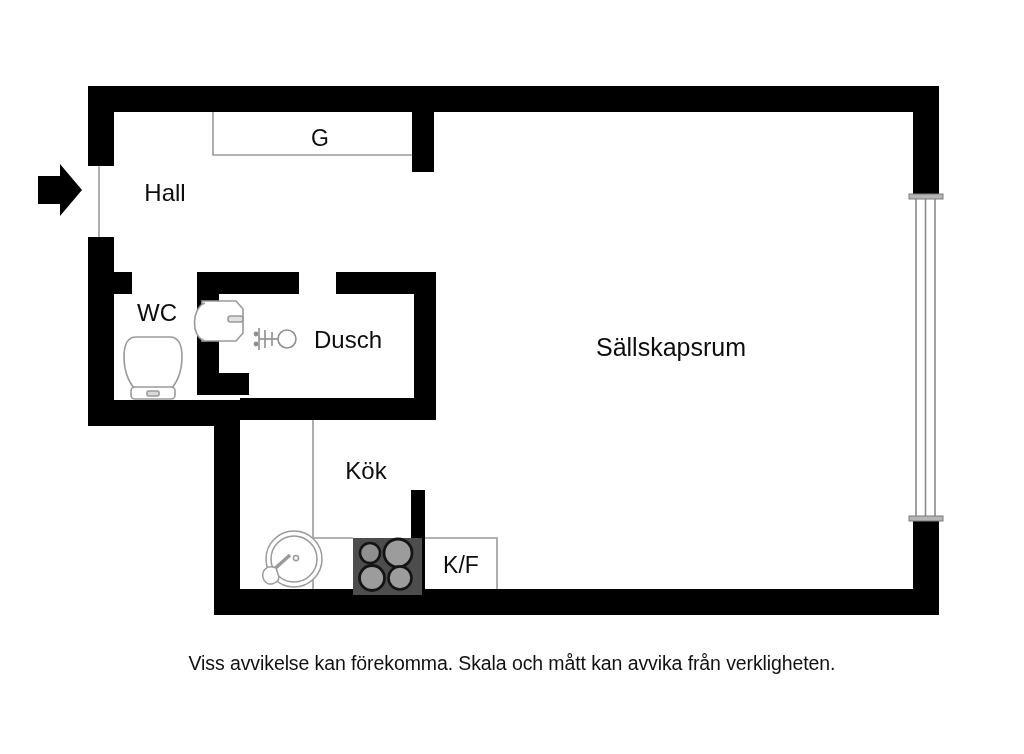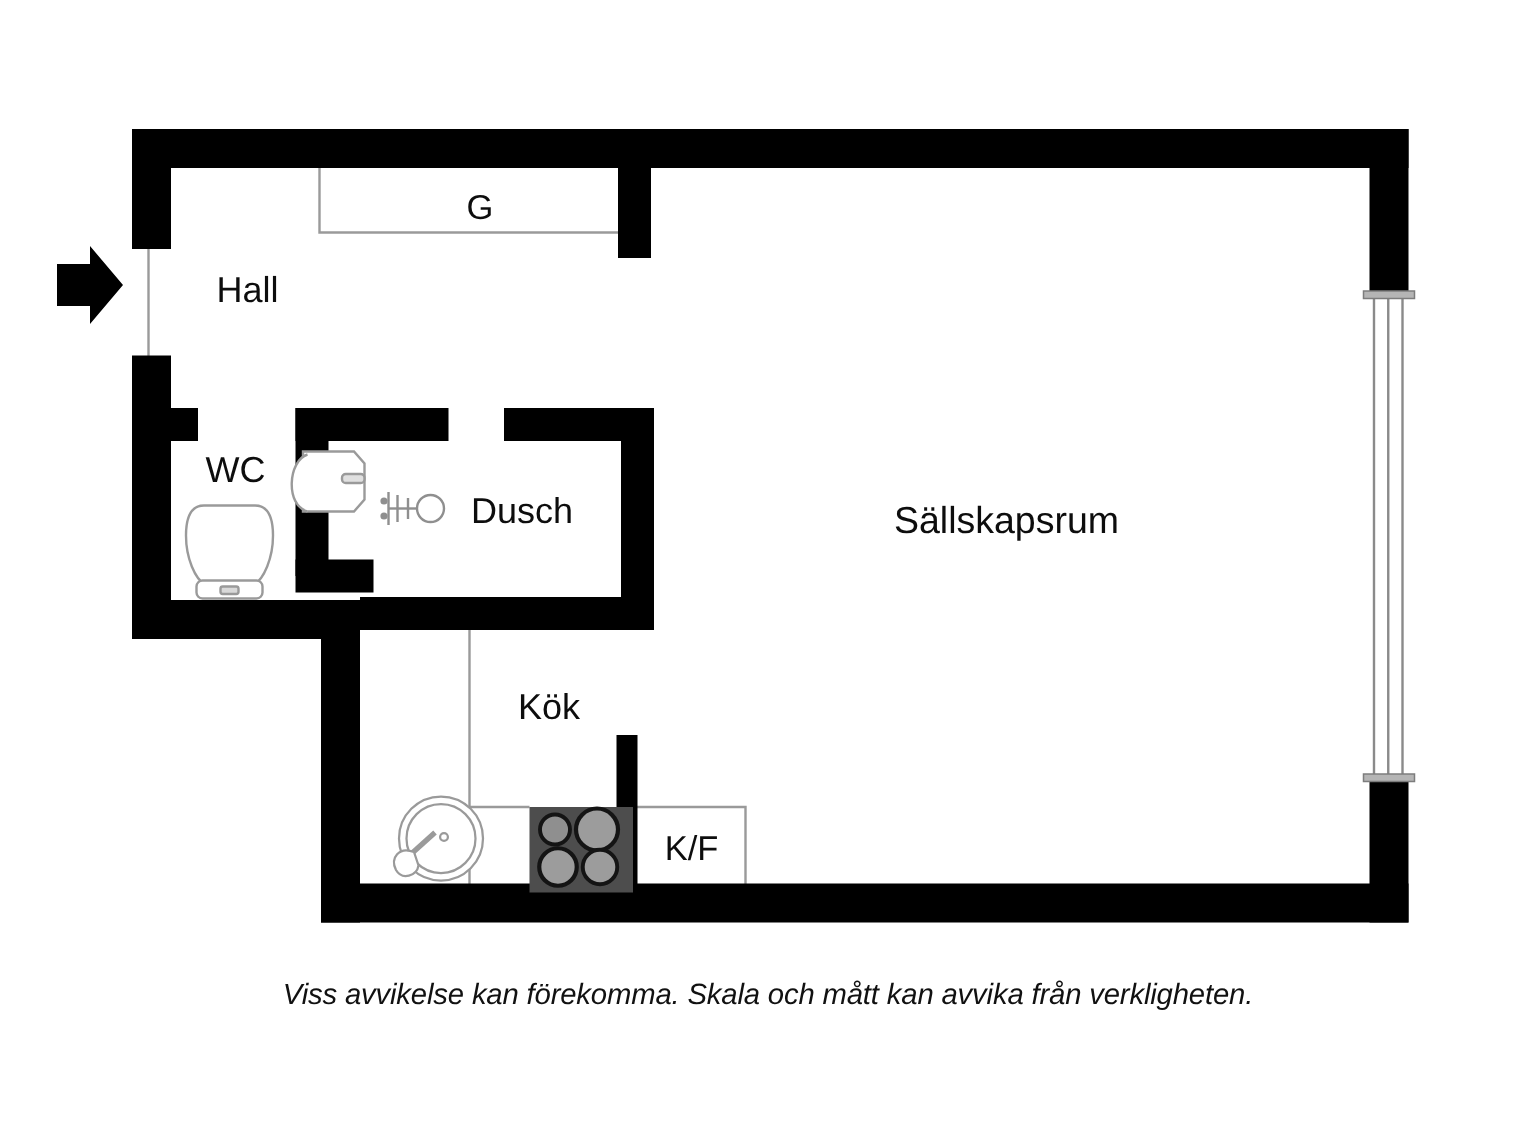--- a/index.html
+++ b/index.html
@@ -39,21 +39,20 @@
   .footer-note {
     position: absolute;
     left: 0;
     top: 652px;
     width: 1024px;
     text-align: center;
     font-size: 19.5px;
     color: #111111;
     font-family: "Liberation Sans", sans-serif;
     letter-spacing: -0.1px;
-    font-style: italic;
   }
   .brand-row {
     position: absolute;
     left: 0;
     top: 686px;
     width: 1024px;
     height: 46px;
   }
 </style>
 </head>

